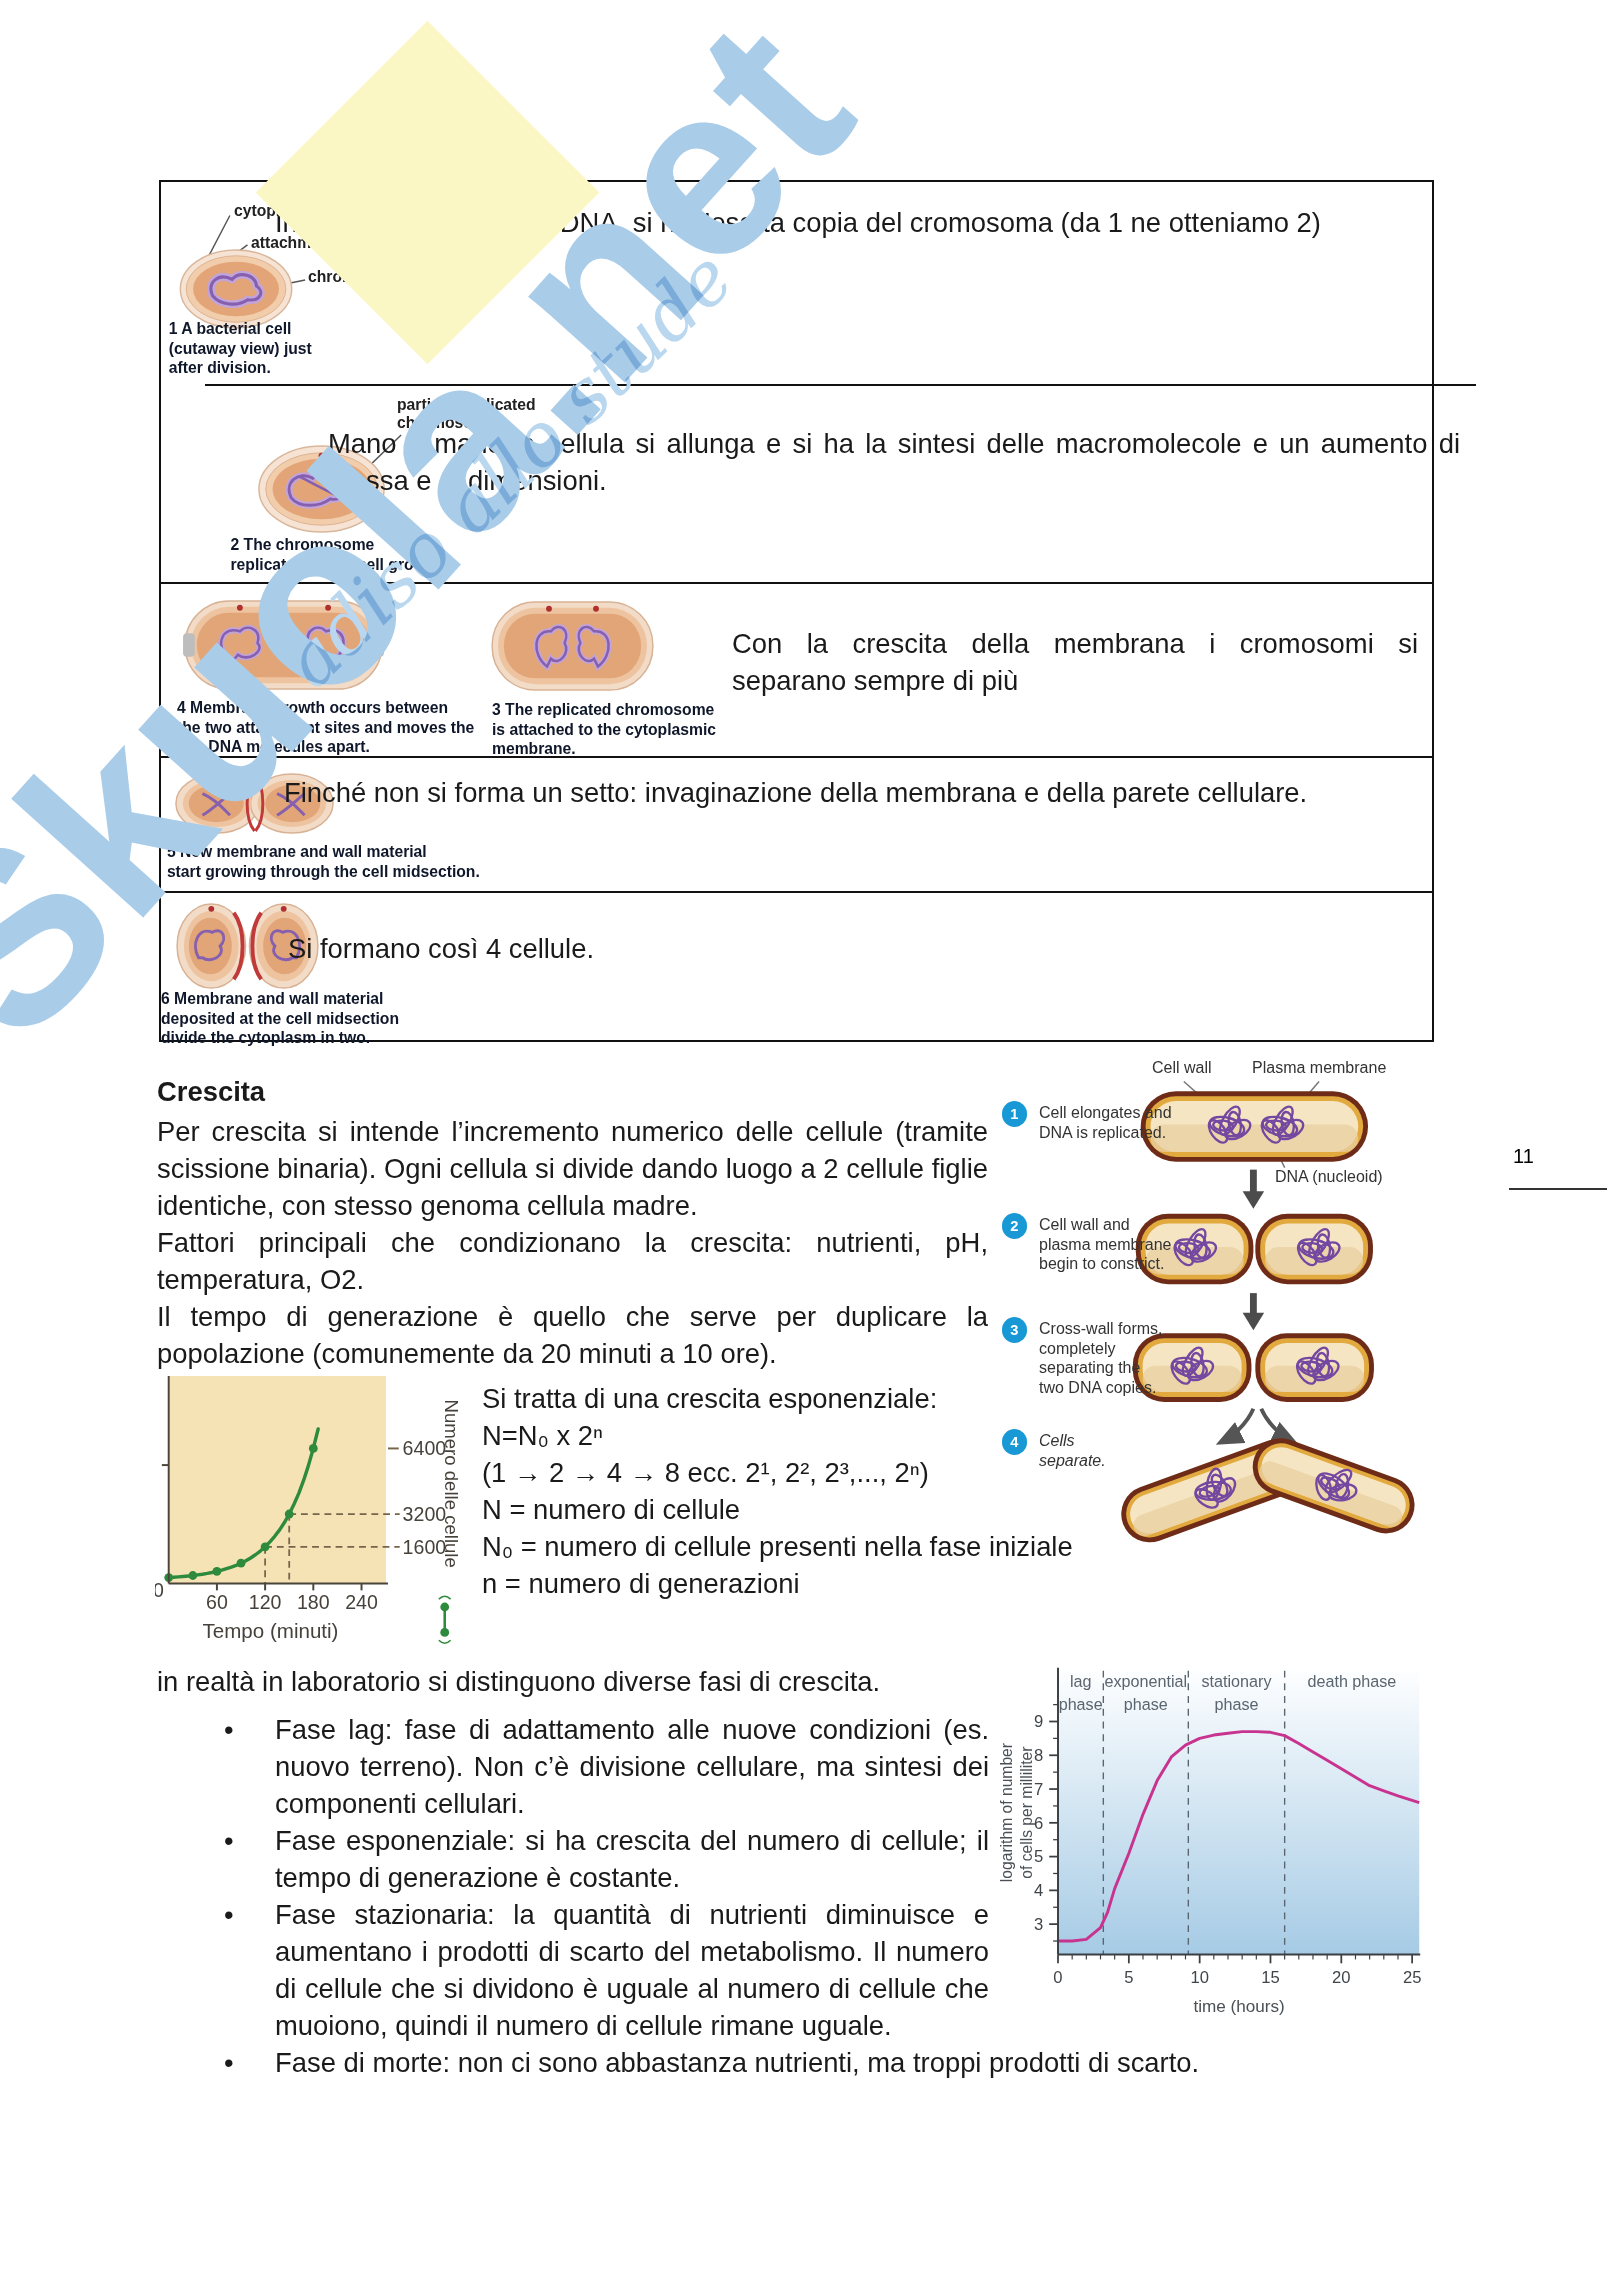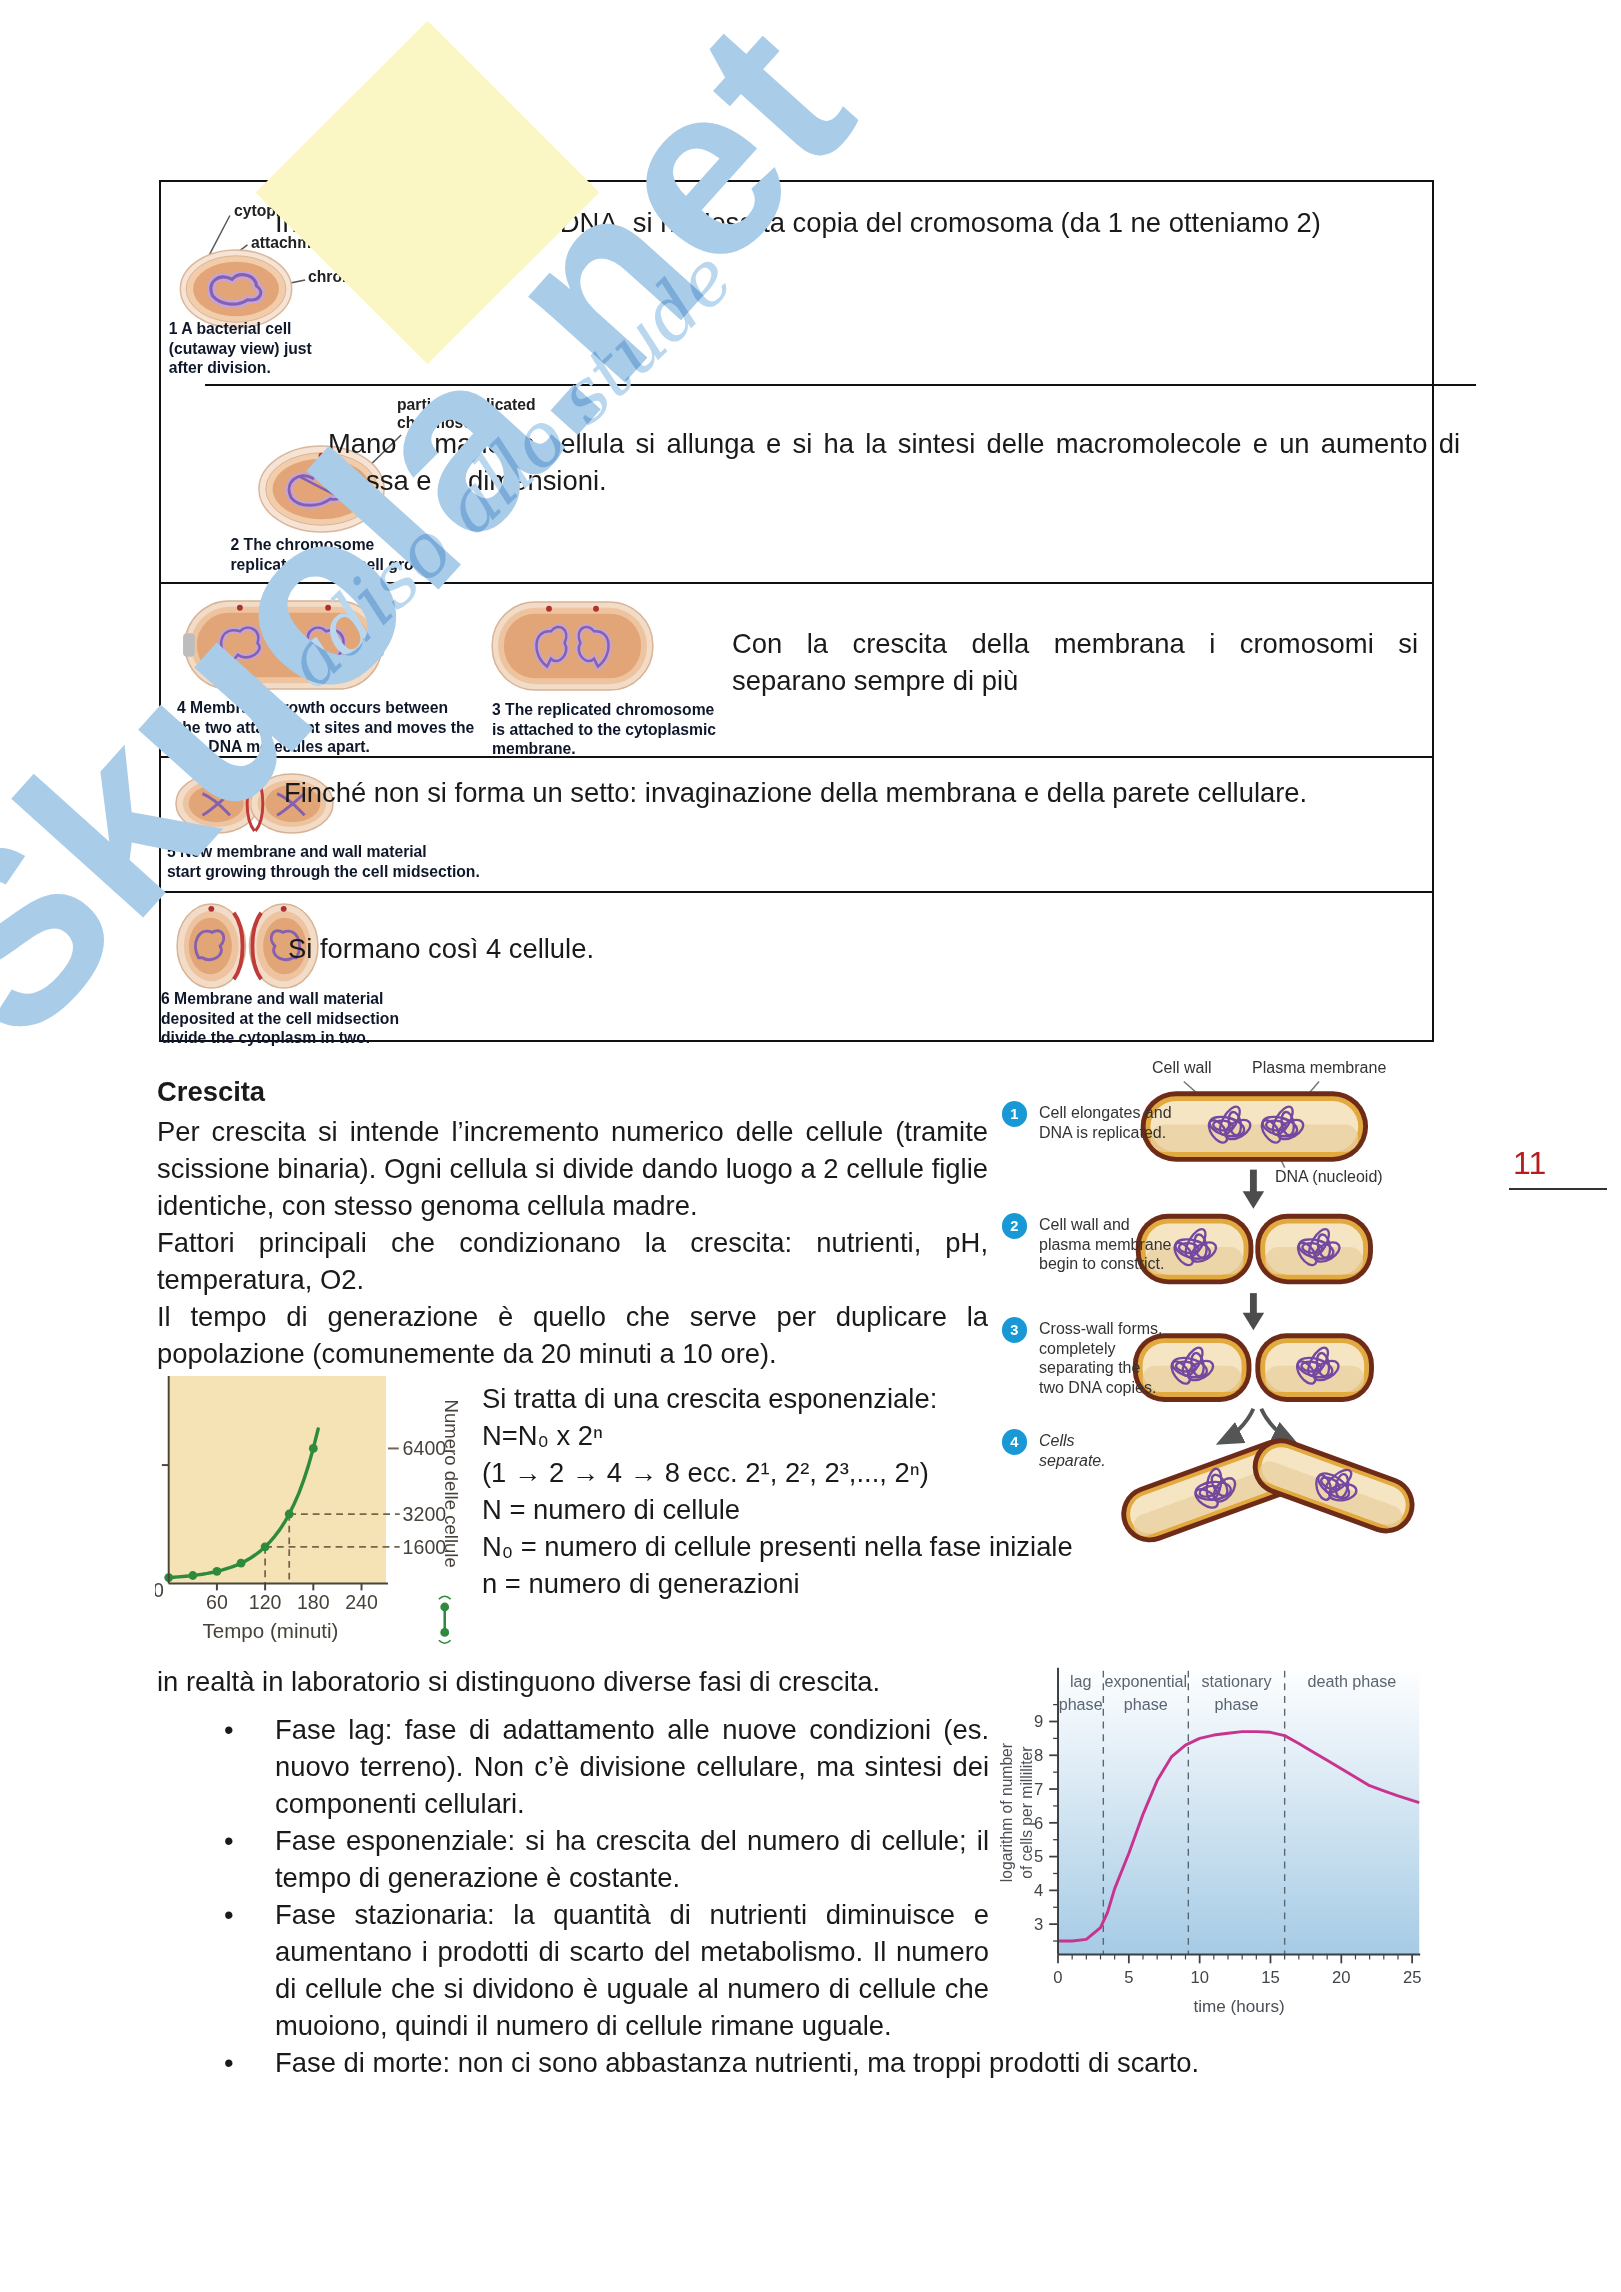--- a/index.html
+++ b/index.html
@@ -19,21 +19,21 @@
   .step-text{font-size:16px;line-height:19.6px;color:#333;white-space:pre-line;}
   .fission-label{font-size:16px;color:#333;white-space:pre-line;}
   
   .exp-line{font-size:27.4px;line-height:37px;white-space:nowrap;}
   
   .phase-list{margin:0;padding:0;list-style:none;}
   .phase-list li{position:relative;margin-left:118px;width:714px;font-size:27.4px;line-height:37px;text-align:justify;}
   .phase-list li::before{content:"•";position:absolute;left:-51px;font-size:27.4px;}
   .phase-list li:last-child{width:1078px;}
   
-  .page-num{font-size:32px;color:#b91c1c;}
+  .page-num{font-size:20px;color:#000000;}
   .page-num-rule{height:2px;background:#333;}
   
   .wm{position:absolute;inset:0;pointer-events:none;z-index:30;}
   .wm-diamond{position:absolute;left:306px;top:71px;width:243px;height:243px;background:#faf7c5;
               transform:rotate(45deg);mix-blend-mode:multiply;}
   .wm-text{position:absolute;left:-147px;top:902px;font-size:245px;font-weight:800;color:#a9cce9;
            transform:rotate(-48deg);transform-origin:0 0;letter-spacing:2px;white-space:nowrap;
            mix-blend-mode:multiply;font-family:"Liberation Sans",sans-serif;}
   .wm-tag{position:absolute;left:267px;top:642px;font-size:74px;font-style:italic;color:#b9d7ee;
           transform:rotate(-44deg);transform-origin:0 0;white-space:nowrap;mix-blend-mode:multiply;

